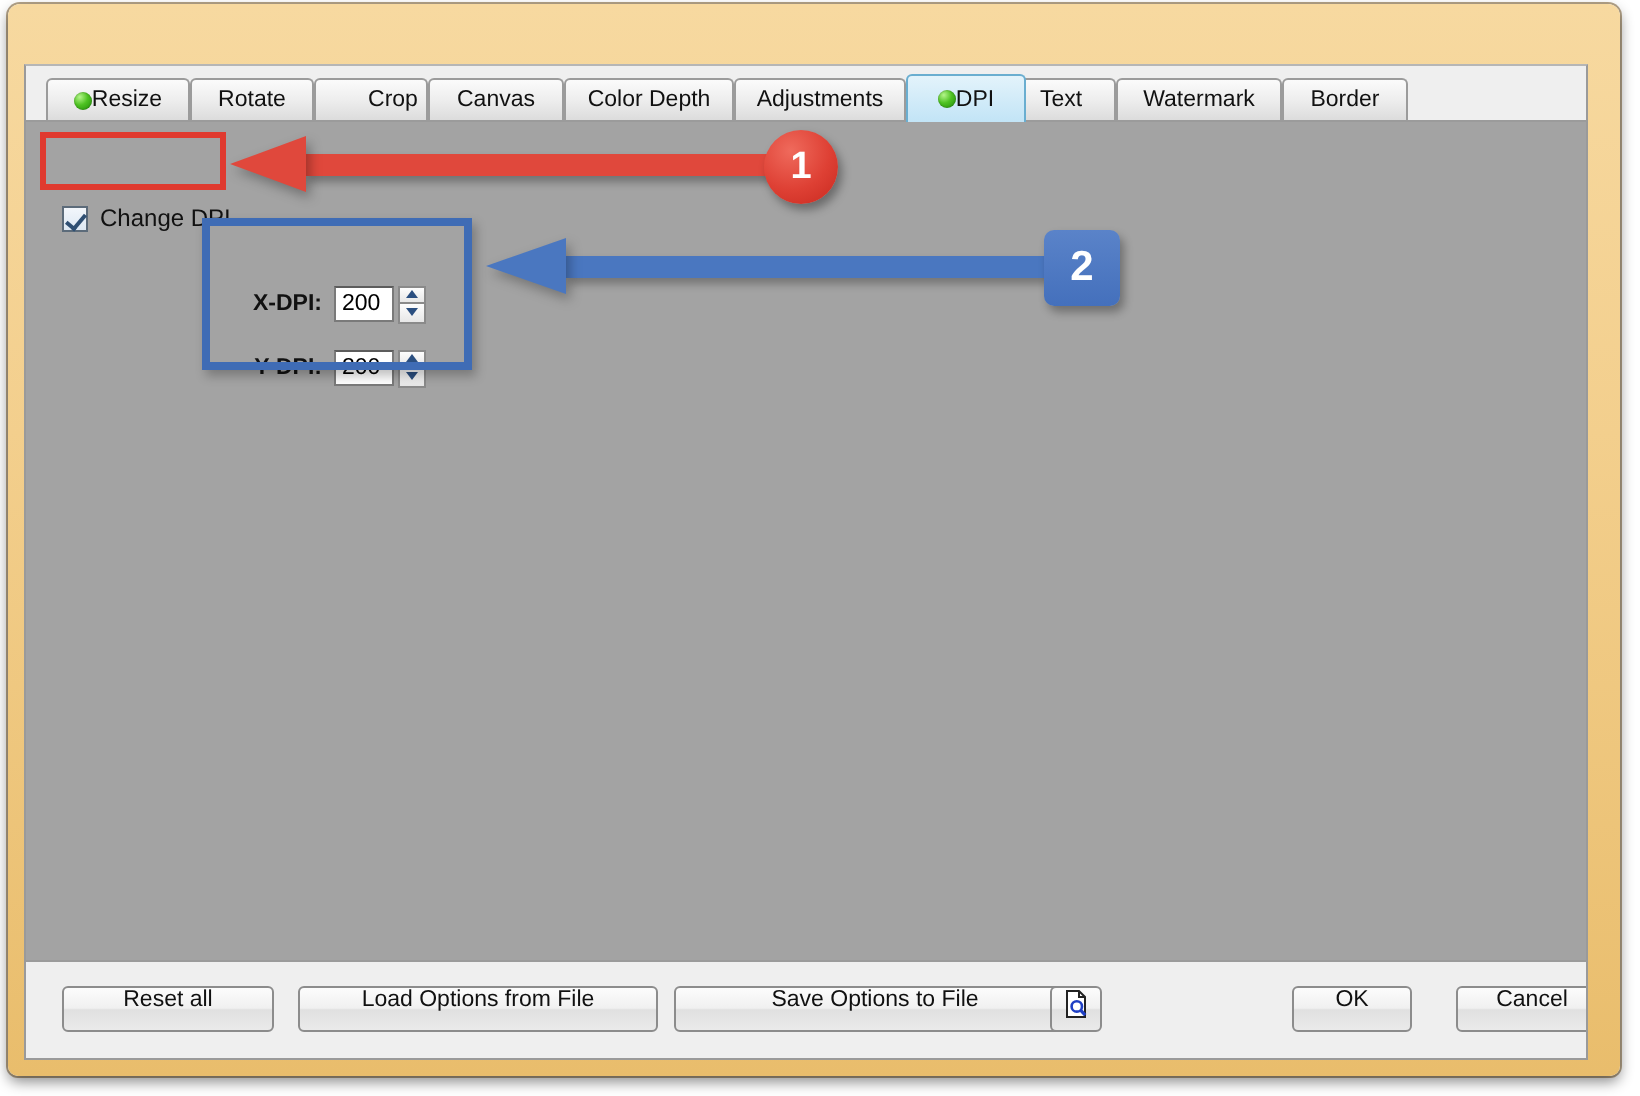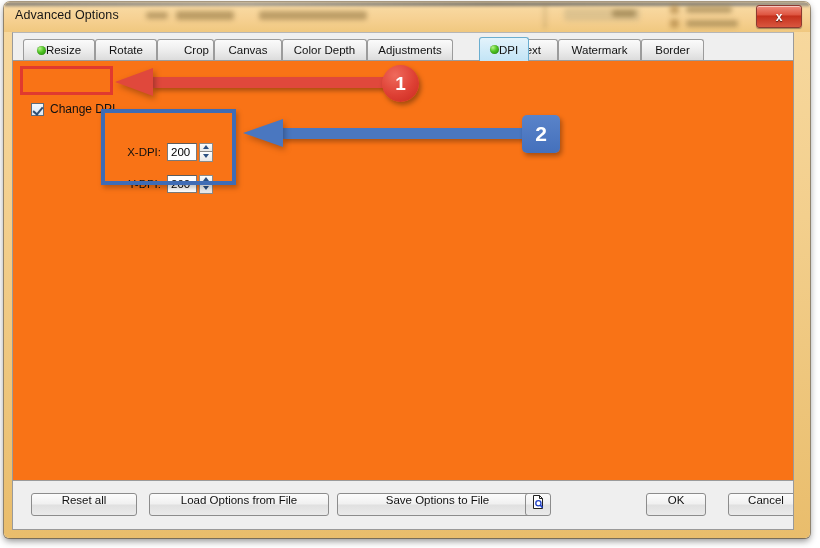--- a/index.html
+++ b/index.html
@@ -147,21 +147,21 @@
     flex: 0 0 auto;
   }
 
   
   #tab-page {
     position: absolute;
     left: 0;
     top: 28px;
     right: 0;
     bottom: 48px;
-    background: #f97316;
+    background: #a3a3a3;
   }
 
   
   #change-dpi-row {
     position: absolute;
     left: 18px;
     top: 41px;
     display: flex;
     align-items: center;
     gap: 6px;
@@ -205,20 +205,21 @@
     height: 22px;
     margin-bottom: 10px;
   }
   .dpi-label {
     width: 44px;
     text-align: right;
     font-size: 11.5px;
     color: #111;
     margin-right: 6px;
     white-space: nowrap;
+    font-weight: bold;
   }
   .dpi-input {
     width: 30px;
     height: 18px;
     box-sizing: border-box;
     border: 1px solid #7a7a7a;
     border-top-color: #5c5c5c;
     background: #fff;
     font-family: "Liberation Sans", sans-serif;
     font-size: 11.5px;
@@ -373,41 +374,20 @@
     color: #fff;
     font-size: 21px;
     font-weight: bold;
   }
 </style>
 </head>
 <body>
 
 <div id="window-root">
 
-  <div id="titlebar">
-    <div id="titlebar-glass"></div>
-
-    <div class="blur-dark" style="left:0;top:0;width:806px;height:4px;background:linear-gradient(90deg,#6d6d6d,#8e8e8e 30%,#5f5f5f 60%,#7b7b7b);"></div>
-    <div class="blur-smudge" style="left:142px;top:10px;width:22px;height:7px;background:#8d7240;"></div>
-    <div class="blur-smudge" style="left:172px;top:9px;width:58px;height:9px;background:#8a6f3c;"></div>
-    <div class="blur-smudge" style="left:255px;top:9px;width:108px;height:9px;background:#8d7240;"></div>
-    <div class="blur-smudge" style="left:540px;top:2px;width:2px;height:25px;background:#9a8250;opacity:0.5;"></div>
-    <div class="blur-smudge" style="left:560px;top:6px;width:76px;height:13px;background:#c9b486;"></div>
-    <div class="blur-smudge" style="left:608px;top:8px;width:24px;height:7px;background:#7e6634;"></div>
-    <div class="blur-smudge" style="left:666px;top:3px;width:9px;height:9px;background:#9e7433;"></div>
-    <div class="blur-smudge" style="left:682px;top:4px;width:46px;height:7px;background:#8a7140;"></div>
-    <div class="blur-smudge" style="left:666px;top:17px;width:9px;height:9px;background:#9e7433;"></div>
-    <div class="blur-smudge" style="left:682px;top:18px;width:52px;height:7px;background:#8a7140;"></div>
-
-    <div id="title-text">Advanced Options</div>
-
-    <div id="close-button">
-      <span>x</span>
-    </div>
-  </div>
 
   <div id="client-area">
 
     <div id="tab-strip">
       <div id="tab-strip-line"></div>
       <div class="tab" id="tab-0" style="left: 10px; width: 72px;">
         <span class="dot"></span>
         <span>Resize</span>
       </div>
       <div class="tab" id="tab-1" style="left: 82px; width: 62px;">
@@ -418,21 +398,21 @@
       </div>
       <div class="tab" id="tab-3" style="left: 201px; width: 68px;">
         <span>Canvas</span>
       </div>
       <div class="tab" id="tab-4" style="left: 269px; width: 85px;">
         <span>Color Depth</span>
       </div>
       <div class="tab" id="tab-5" style="left: 354px; width: 86px;">
         <span>Adjustments</span>
       </div>
-      <div class="tab active" id="tab-6" style="left: 440px; width: 50px; margin-left: 26px;">
+      <div class="tab active" id="tab-6" style="left: 440px; width: 60px;">
         <span class="dot"></span>
         <span>DPI</span>
       </div>
       <div class="tab" id="tab-7" style="left: 490px; width: 55px;">
         <span>Text</span>
       </div>
       <div class="tab" id="tab-8" style="left: 545px; width: 83px;">
         <span>Watermark</span>
       </div>
       <div class="tab" id="tab-9" style="left: 628px; width: 63px;">

